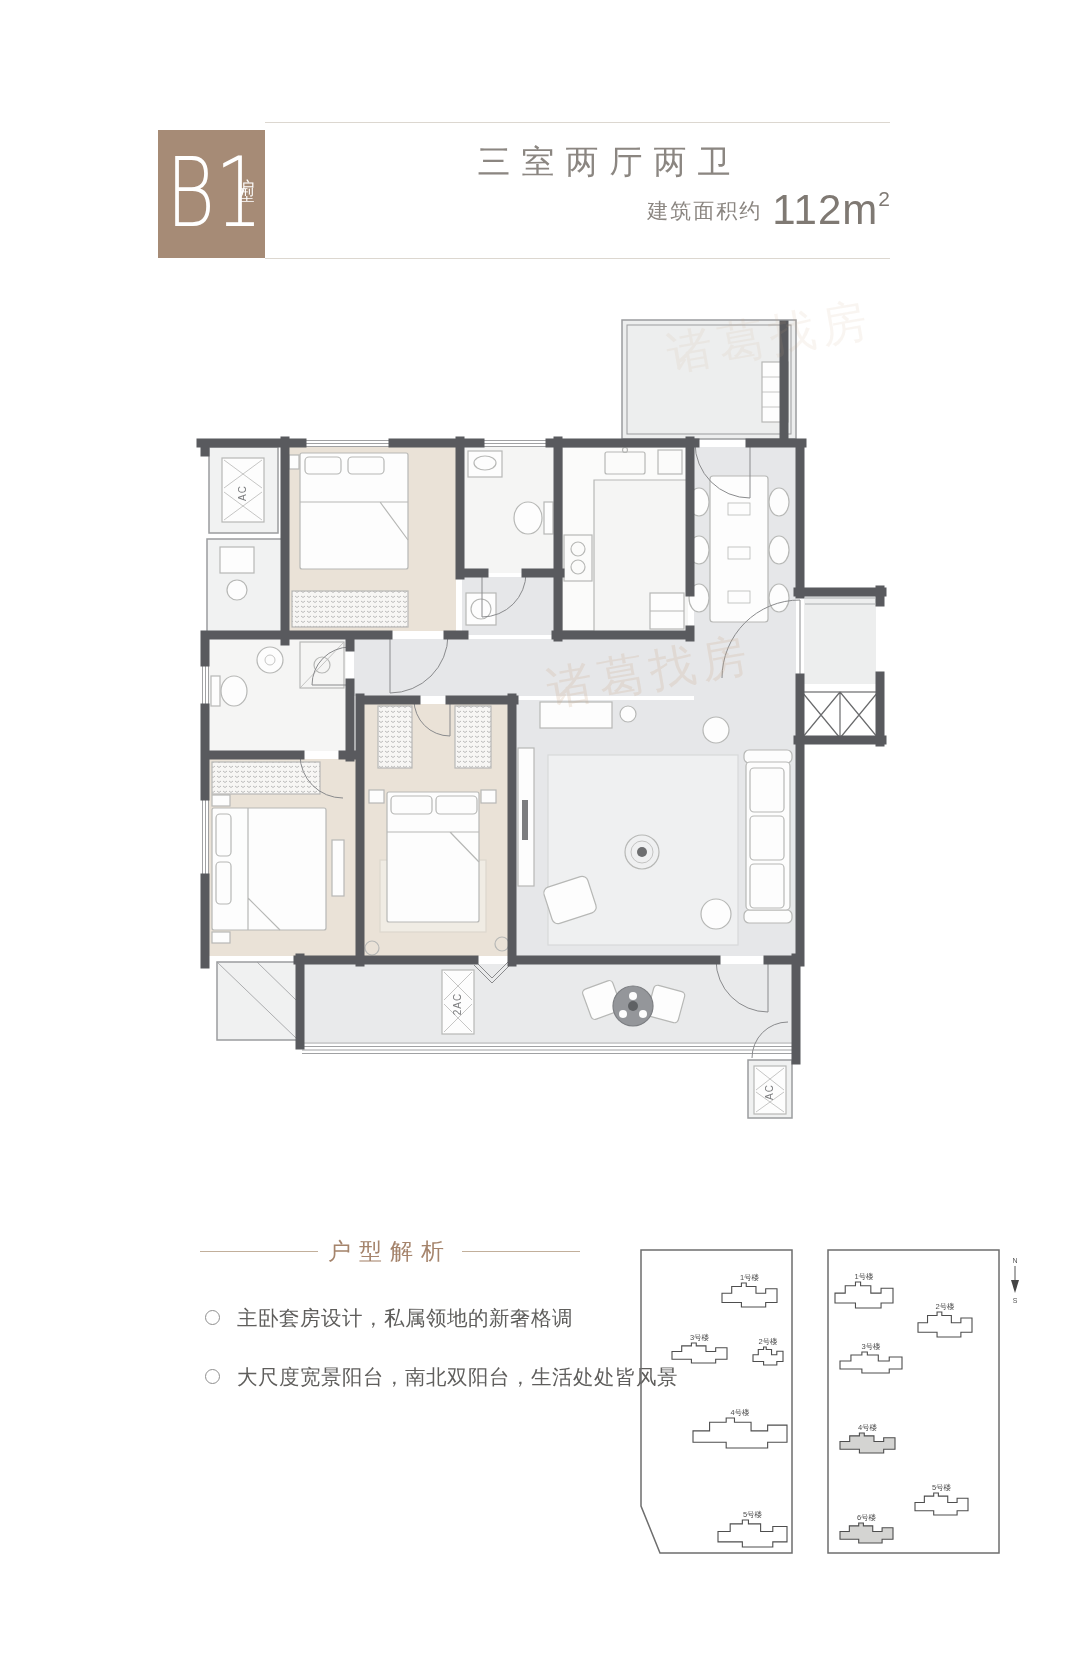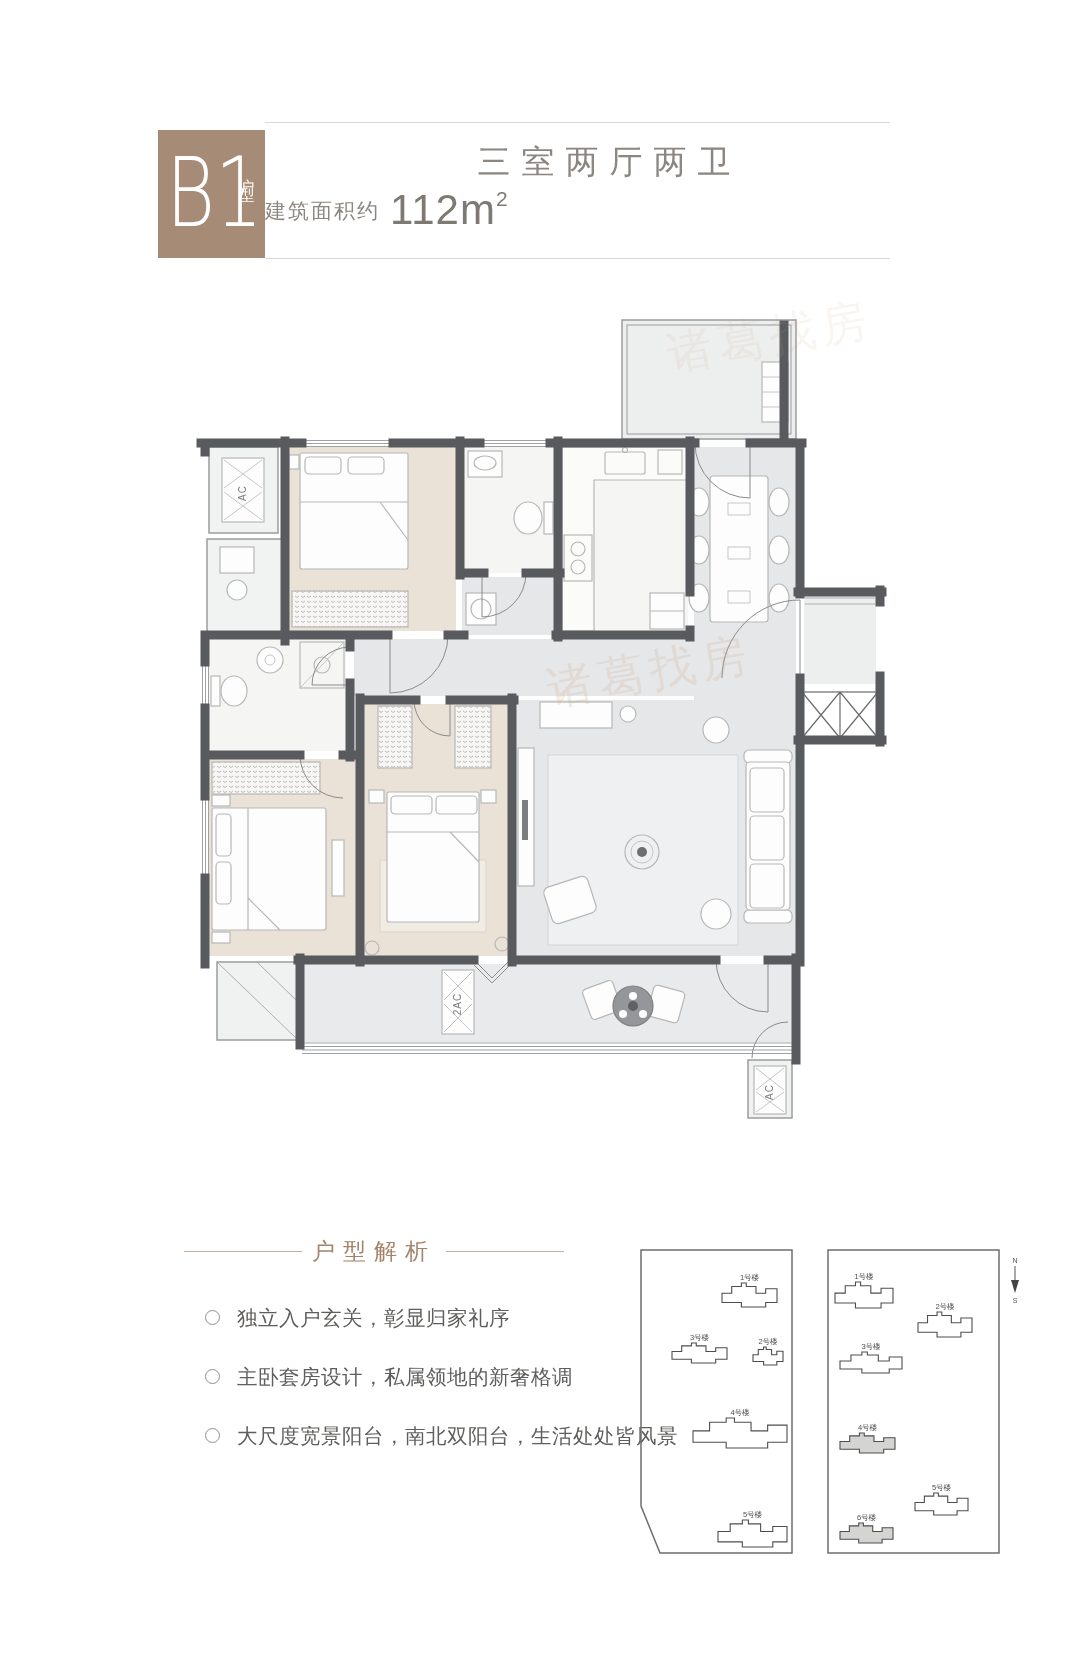--- a/index.html
+++ b/index.html
@@ -10,28 +10,28 @@
   .rule-top{top:122px;}
   .rule-bottom{top:258px;}
   .badge{position:absolute;left:158px;top:130px;width:107px;height:128px;}
   .badge-code{position:absolute;left:8px;top:8px;color:#ffffff;font-size:96px;font-weight:200;
               line-height:110px;transform:scaleX(.78);transform-origin:left top;
               font-family:"DejaVu Sans","Liberation Sans",sans-serif;}
   .badge-suffix{position:absolute;right:9px;top:36px;color:#ffffff;font-size:15px;
                 writing-mode:vertical-rl;letter-spacing:9px;}
   .plan-title{position:absolute;left:265px;top:140px;width:625px;text-align:center;
               font-size:33px;letter-spacing:11px;color:#8b8681;padding-left:32px;}
-  .plan-area{position:absolute;left:265px;top:186px;width:625px;text-align:left;color:#8b8681;}
+  .plan-area{position:absolute;left:265px;top:186px;width:625px;text-align:right;color:#8b8681;}
   .plan-area .lbl{font-size:21px;letter-spacing:2px;margin-right:10px;vertical-align:6px;}
   .plan-area .val{font-size:42px;font-weight:300;color:#7f7973;letter-spacing:1px;}
   .plan-area .sup{font-size:21px;color:#7f7973;vertical-align:18px;}
   
   .plan-svg{position:absolute;left:150px;top:300px;}
   
-  .an-head{position:absolute;left:184px;top:1236px;width:380px;display:flex;align-items:center;}
+  .an-head{position:absolute;left:200px;top:1236px;width:380px;display:flex;align-items:center;}
   .an-head .ln{flex:1;height:1px;background:#c2af9b;}
   .an-head .tx{font-size:23px;letter-spacing:8px;color:#a5846c;padding:0 10px;white-space:nowrap;}
   .bullets{position:absolute;left:205px;top:1288px;margin:0;padding:0;list-style:none;}
   .bullets li{display:flex;align-items:center;height:59px;}
   .bullets .dot{width:13px;height:13px;border:1.5px solid #8f8f8f;border-radius:50%;
                 margin-right:17px;flex-shrink:0;}
   .bullets .tx{font-size:20.5px;color:#5f5e5c;letter-spacing:.5px;}
   
   .site-svg{position:absolute;left:630px;top:1240px;}
 </style>
@@ -284,24 +284,20 @@
   </svg>
 
   <div class="an-head">
     <div class="ln"></div>
     <div class="tx">户型解析</div>
     <div class="ln"></div>
   </div>
   <ul class="bullets">
     <li>
         <span class="dot"></span>
-        <span class="tx">独立入户玄关，彰显归家礼序</span>
-      </li>
-    <li>
-        <span class="dot"></span>
         <span class="tx">主卧套房设计，私属领地的新奢格调</span>
       </li>
     <li>
         <span class="dot"></span>
         <span class="tx">大尺度宽景阳台，南北双阳台，生活处处皆风景</span>
       </li>
   </ul>
 
   <svg class="site-svg" width="420" height="420" viewBox="0 0 420 420">
     <polygon points="11,10 162,10 162,313 30,313 11,266" fill="none" stroke="#6e6e6e" stroke-width="1.5"></polygon>

